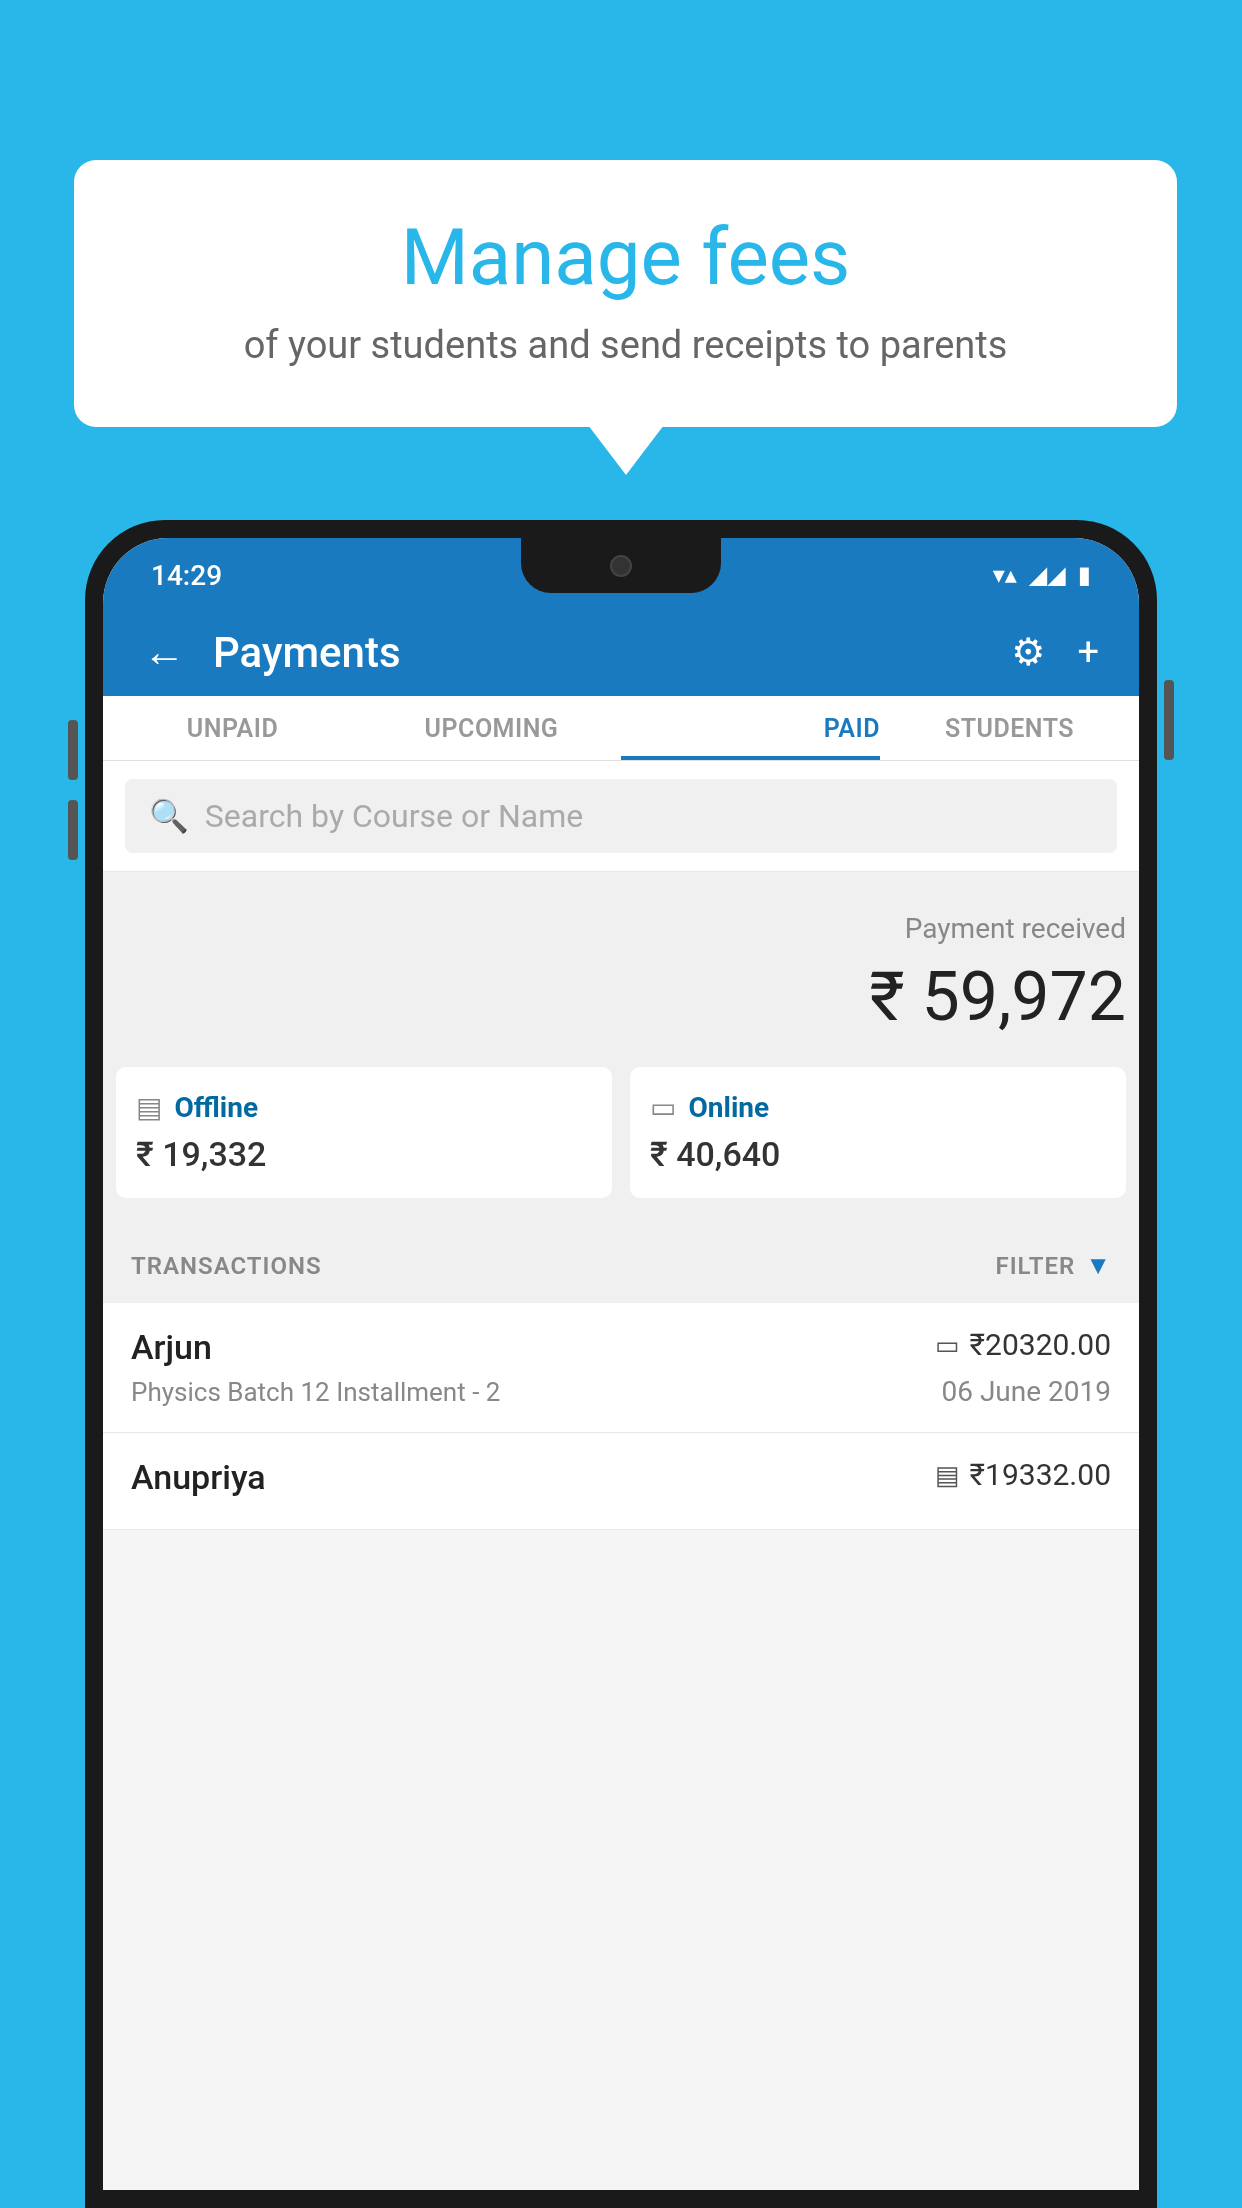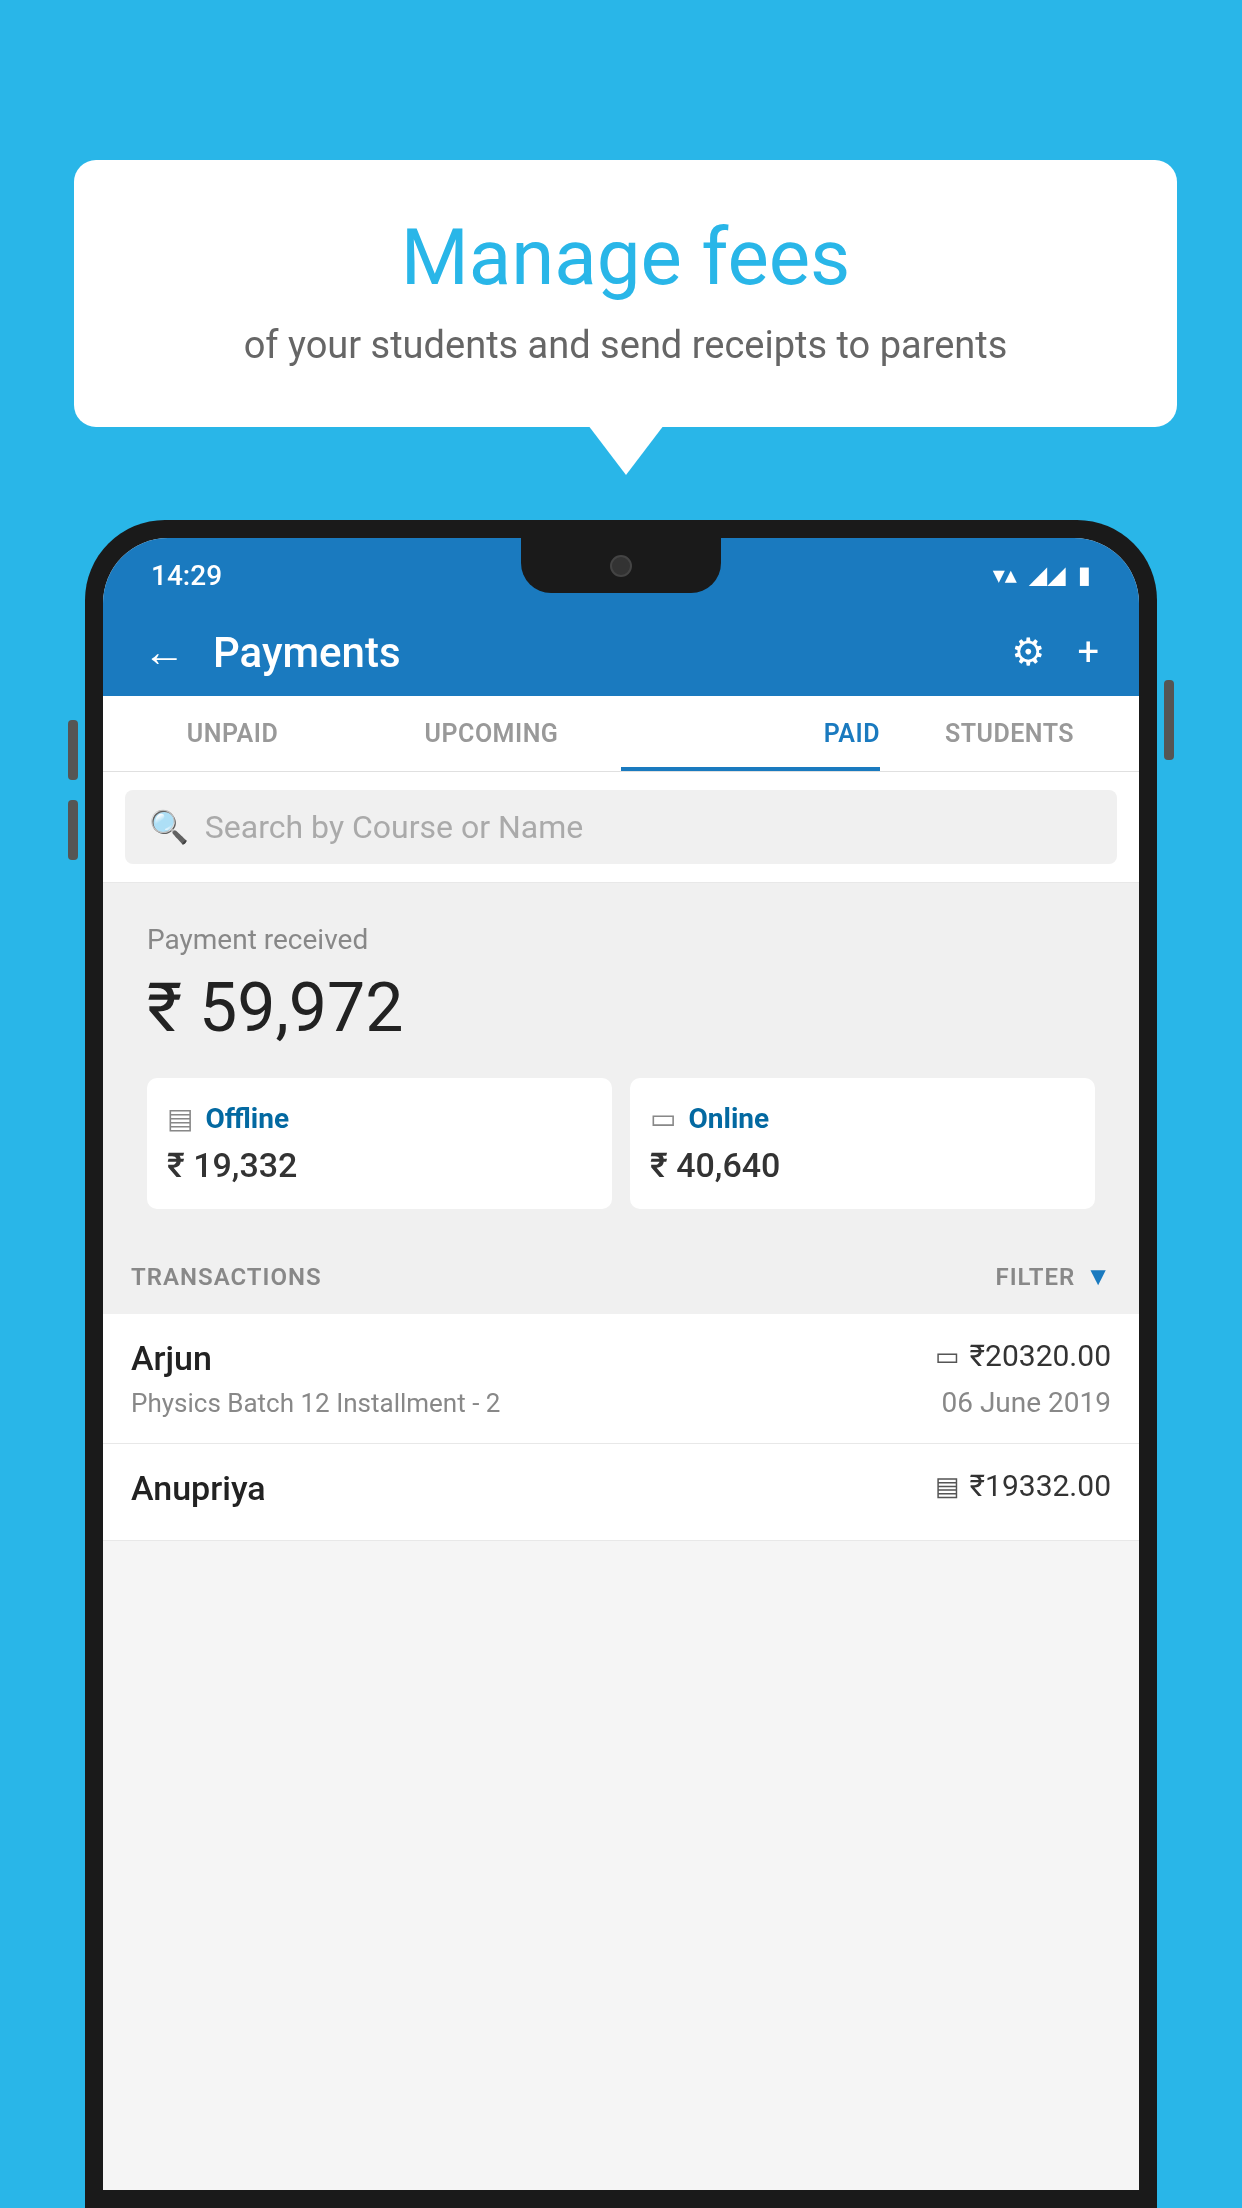--- a/index.html
+++ b/index.html
@@ -159,21 +159,21 @@
     .gear-icon, .plus-icon {
       color: white;
       font-size: 38px;
     }
 
     
     .tabs {
       background: white;
       display: flex;
       border-bottom: 1px solid #e0e0e0;
-      height: 76px;
+      height: 65px;
     }
 
     .tab {
       flex: 1;
       display: flex;
       align-items: center;
       justify-content: center;
       font-size: 25px;
       font-weight: 600;
       color: #999;
@@ -219,22 +219,22 @@
     }
 
     .search-placeholder {
       color: #aaa;
       font-size: 32px;
     }
 
     
     .payment-summary {
       background: #f0f0f0;
-      padding: 40px 44px 30px;
-      text-align: left;
+      padding: 40px 13px 30px;
+      text-align: right;
     }
 
     .payment-received-label {
       color: #888;
       font-size: 28px;
       margin-bottom: 12px;
     }
 
     .payment-amount {
       color: #222;

